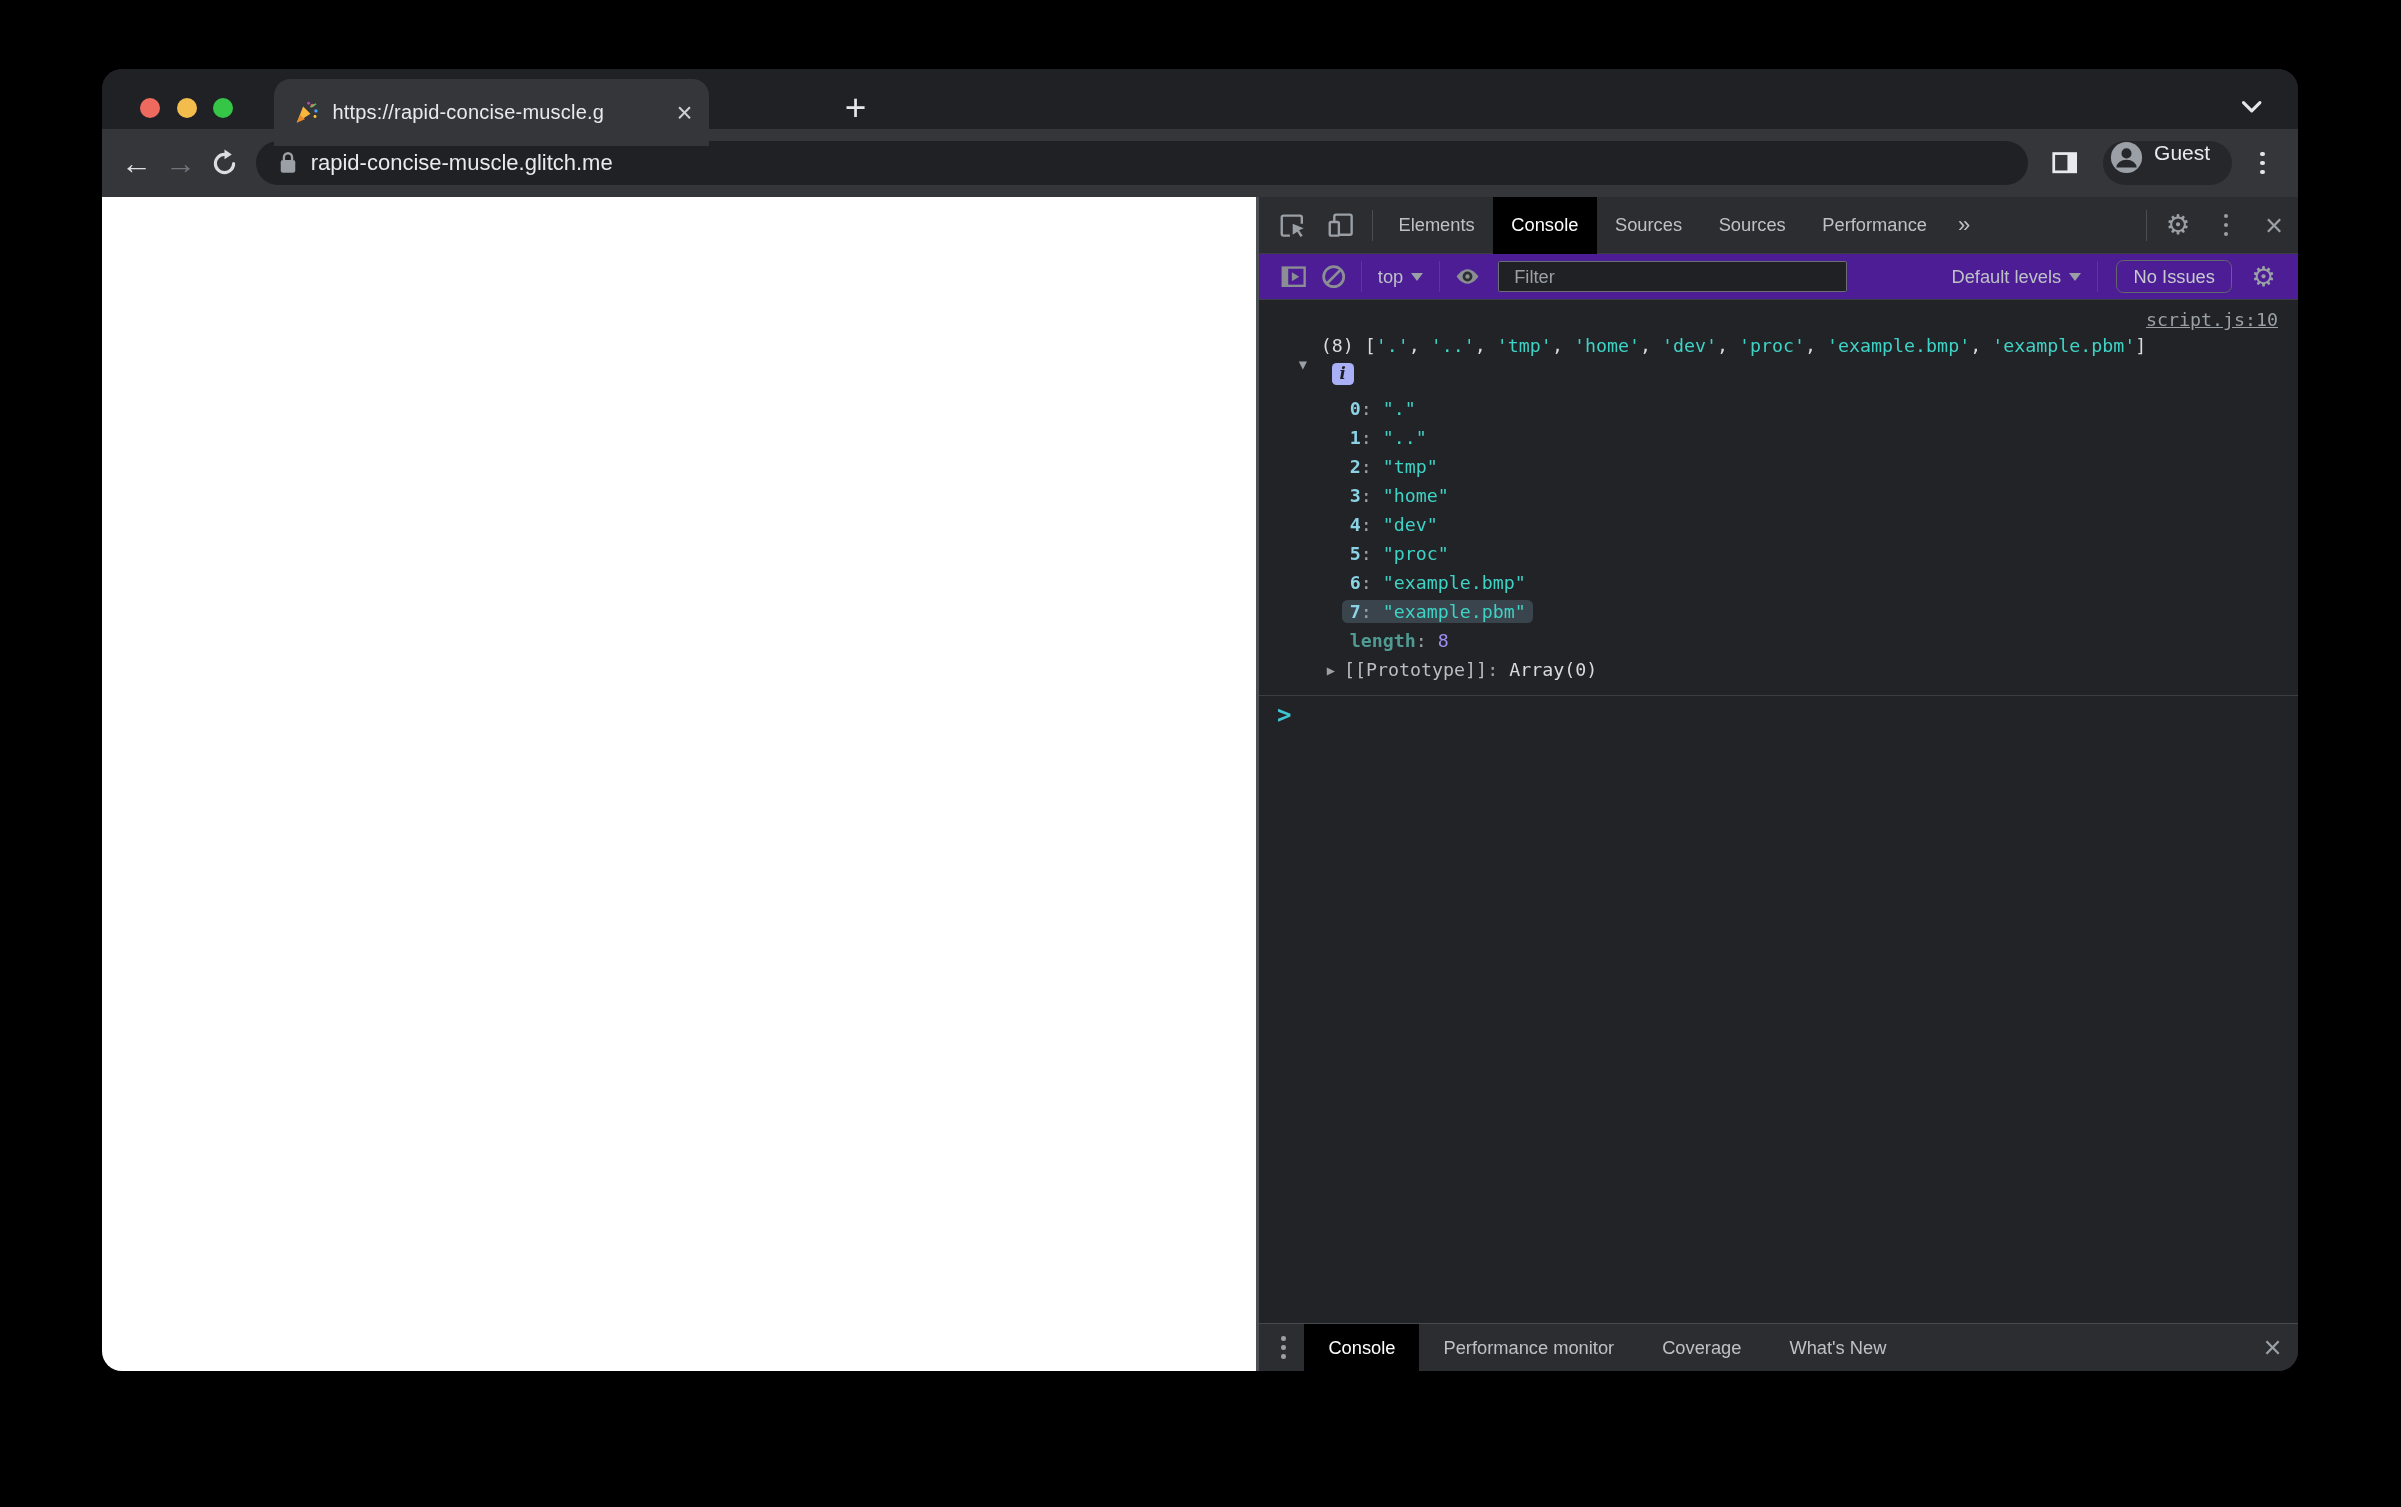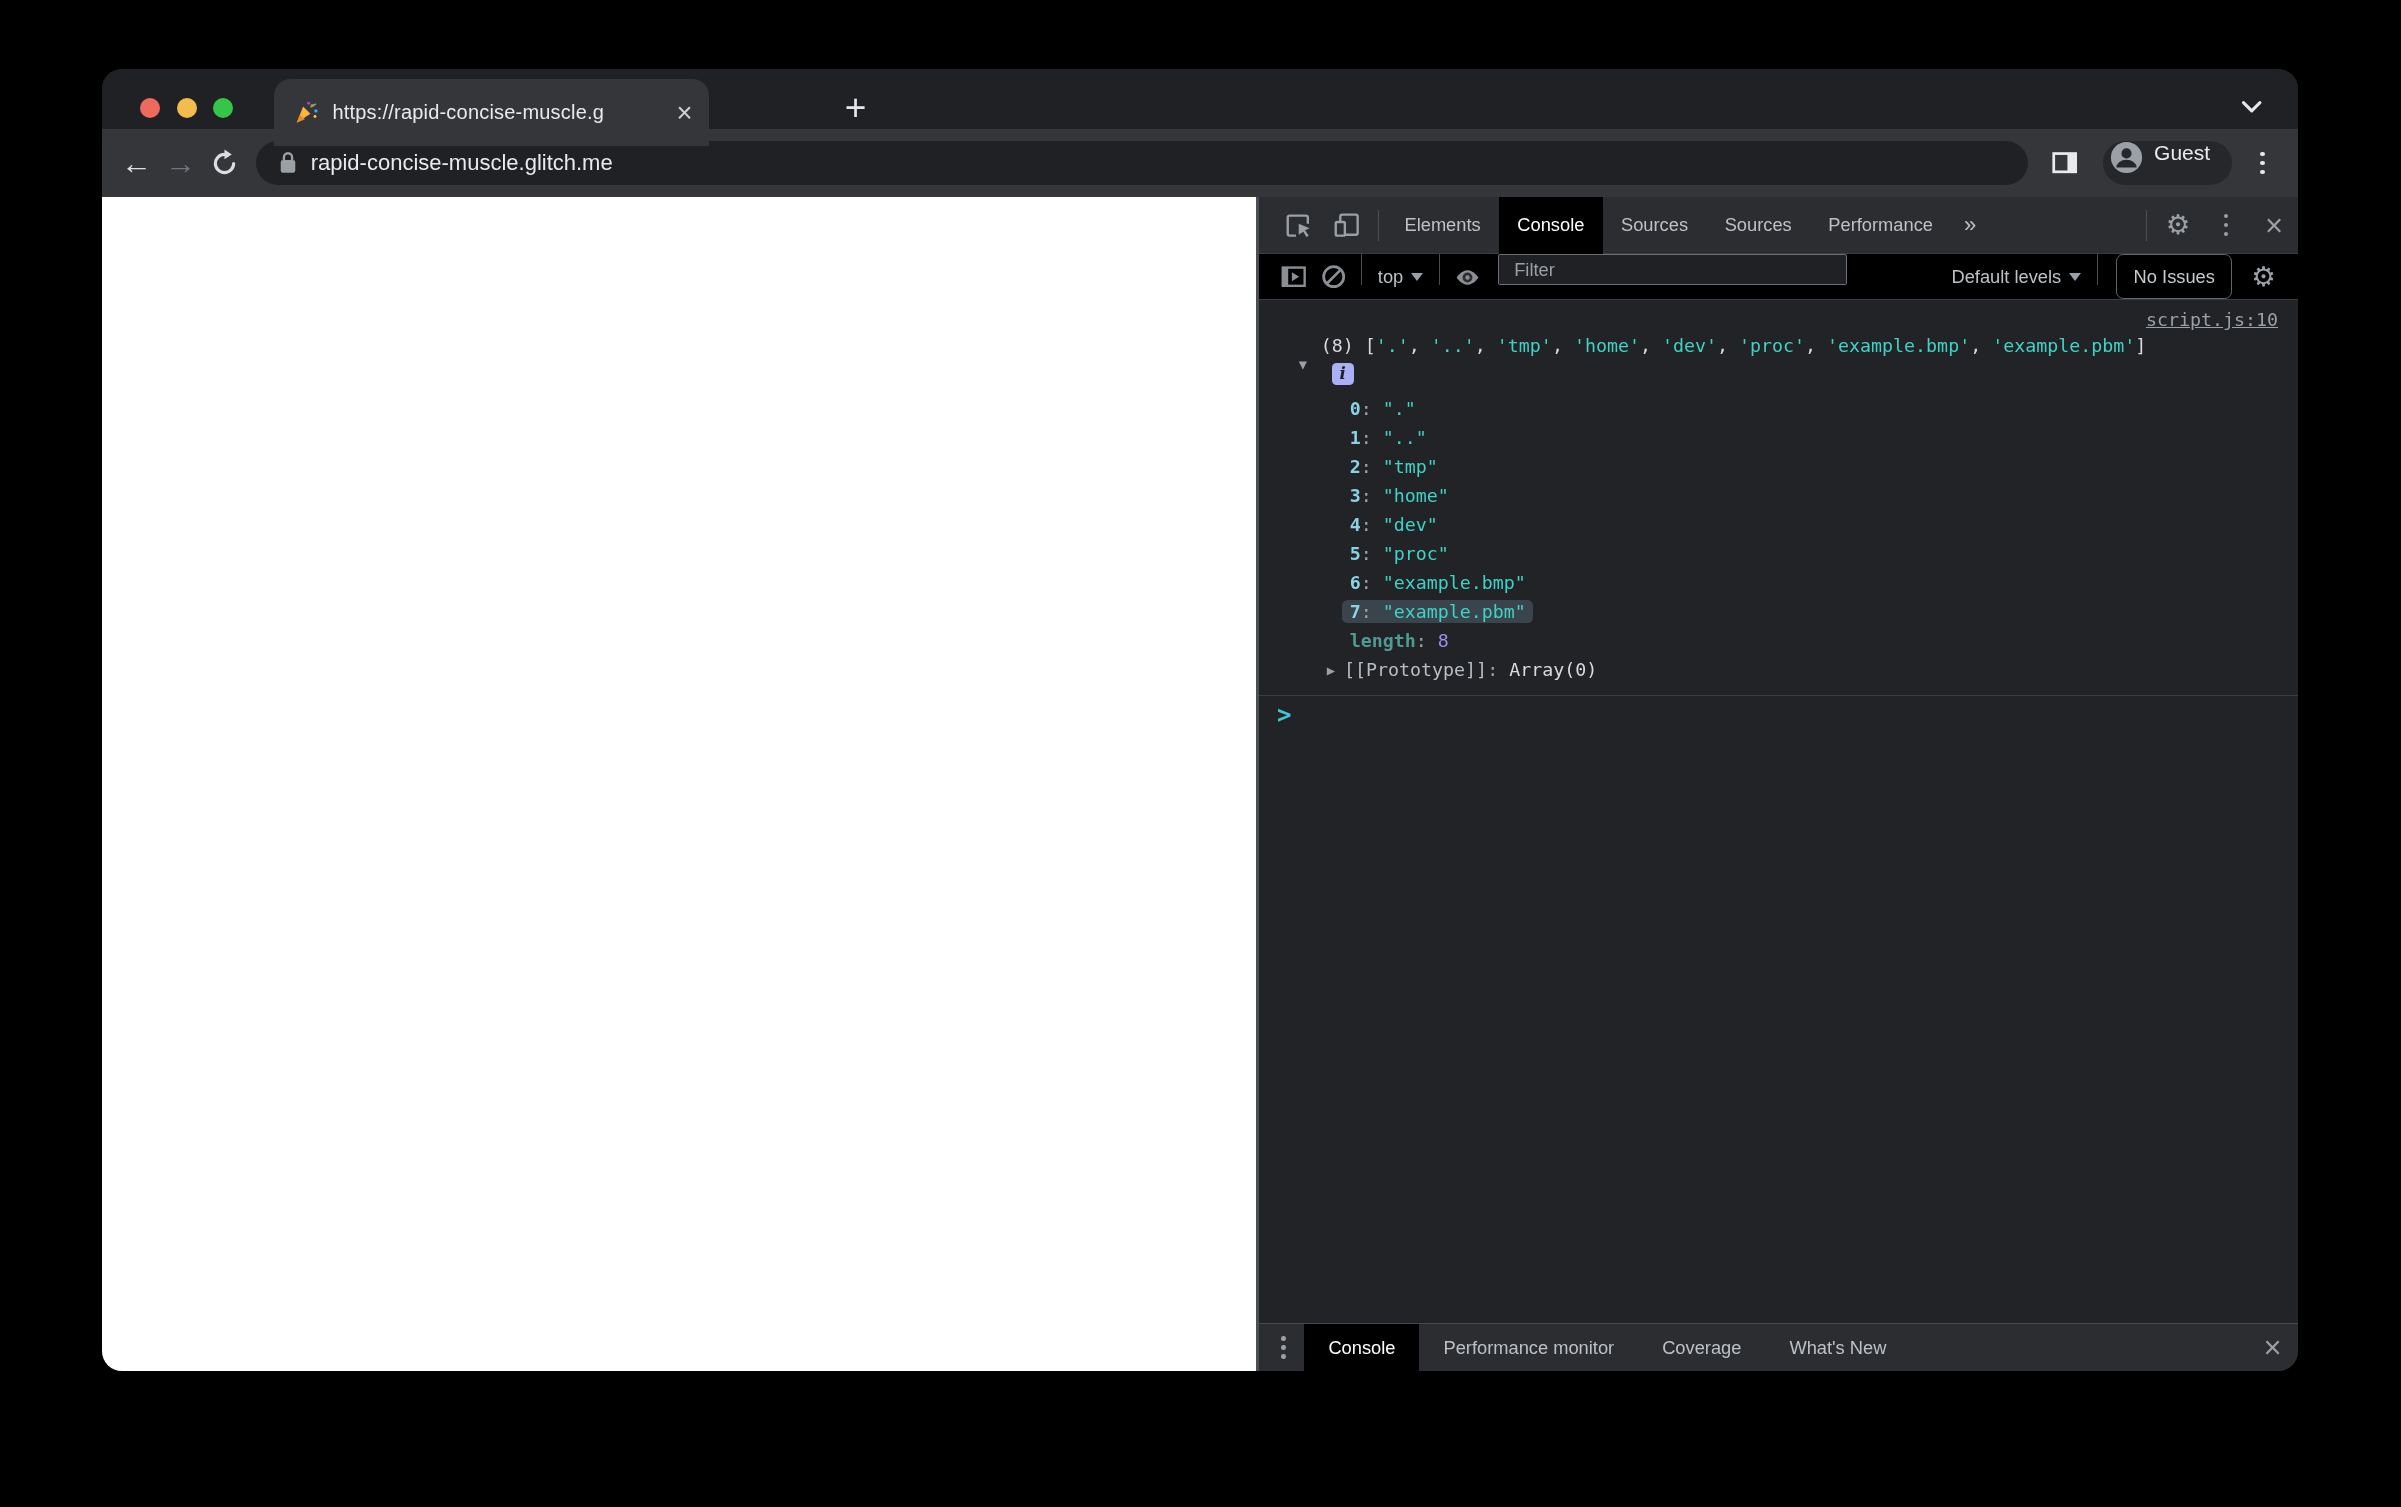--- a/index.html
+++ b/index.html
@@ -65,37 +65,37 @@
 
   
   .content{flex:1;display:flex;min-height:0;}
   .page{width:1154px;background:#ffffff;flex:0 0 auto;}
   .split-divider{width:2.7px;background:#4b4e52;flex:0 0 auto;}
   .devtools{flex:1;display:flex;flex-direction:column;background:#212327;min-width:0;}
 
   
   .dt-tabbar{
     height:57px;background:#2b2d31;display:flex;align-items:center;flex:0 0 auto;
-    padding-left:16px;border-bottom:0.9px solid #3a3d41;
+    padding-left:10px;border-bottom:0.9px solid #3a3d41;
   }
   .dt-iconbtn{width:48px;height:57px;display:flex;align-items:center;justify-content:center;flex:0 0 auto;}
   .vsep{width:0.9px;height:31px;background:#4a4d52;margin:0 7.3px;flex:0 0 auto;}
   .dt-tabs{display:flex;height:57px;align-items:stretch;}
   .dt-tab{
     display:flex;align-items:center;padding:0 18.3px;font-size:18.3px;color:#bdc1c6;white-space:nowrap;
   }
   .dt-tab.selected{background:var(--selected-tab-bg);color:#ffffff;}
   .dt-more{color:#bdc1c6;font-size:22px;padding:0 12.8px;}
   .dt-tabbar-right{margin-left:auto;display:flex;align-items:center;height:57px;}
   .gear{color:#9aa0a6;font-size:27.4px;line-height:27.4px;}
   .xclose{color:#9aa0a6;font-size:31px;line-height:31px;font-weight:400;}
 
   
   .dt-toolbar{
-    height:46px;background:#000000;display:flex;flex:0 0 auto;
+    height:46px;background:#4c1d95;display:flex;align-items:center;flex:0 0 auto;
     padding:0 14.6px;border-bottom:0.9px solid #3a3d41;
   }
   .tb-icon{width:40px;height:46px;display:flex;align-items:center;justify-content:center;flex:0 0 auto;}
   .tb-label{color:#bdc1c6;font-size:18.3px;display:flex;align-items:center;gap:7.3px;padding:0 9.1px;white-space:nowrap;}
   .caret-down{width:0;height:0;border-left:6.4px solid transparent;border-right:6.4px solid transparent;border-top:8.2px solid #9aa0a6;display:inline-block;}
   .filter-input{
     width:349px;height:31px;margin:0 11px;background:#202124;border:0.9px solid #6b6e73;border-radius:1.8px;
     color:#e8eaed;font-size:18.3px;font-family:var(--ui-font);padding:0 15px;outline:none;flex:0 0 auto;
   }
   .filter-input::placeholder{color:#9aa0a6;}

